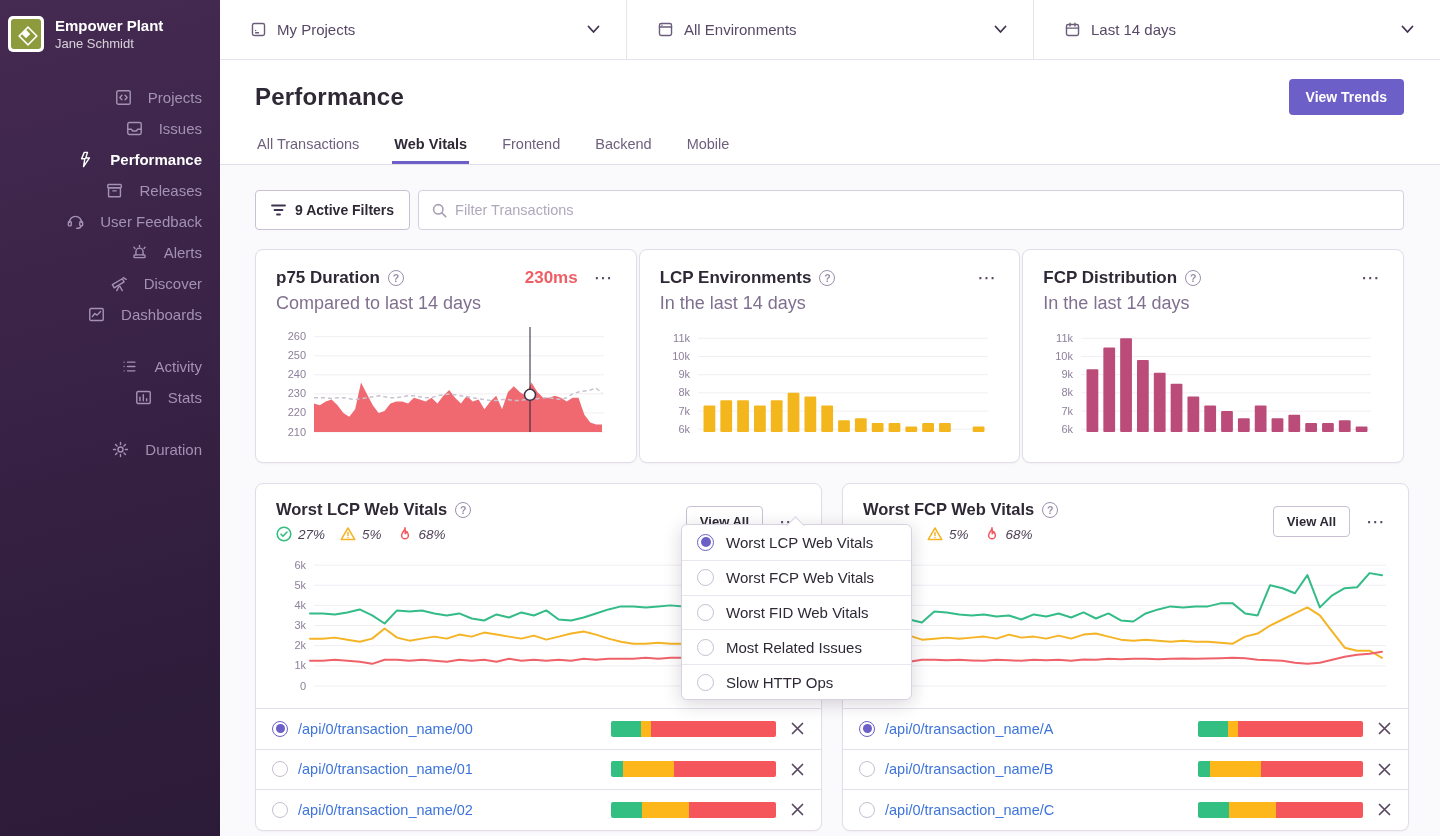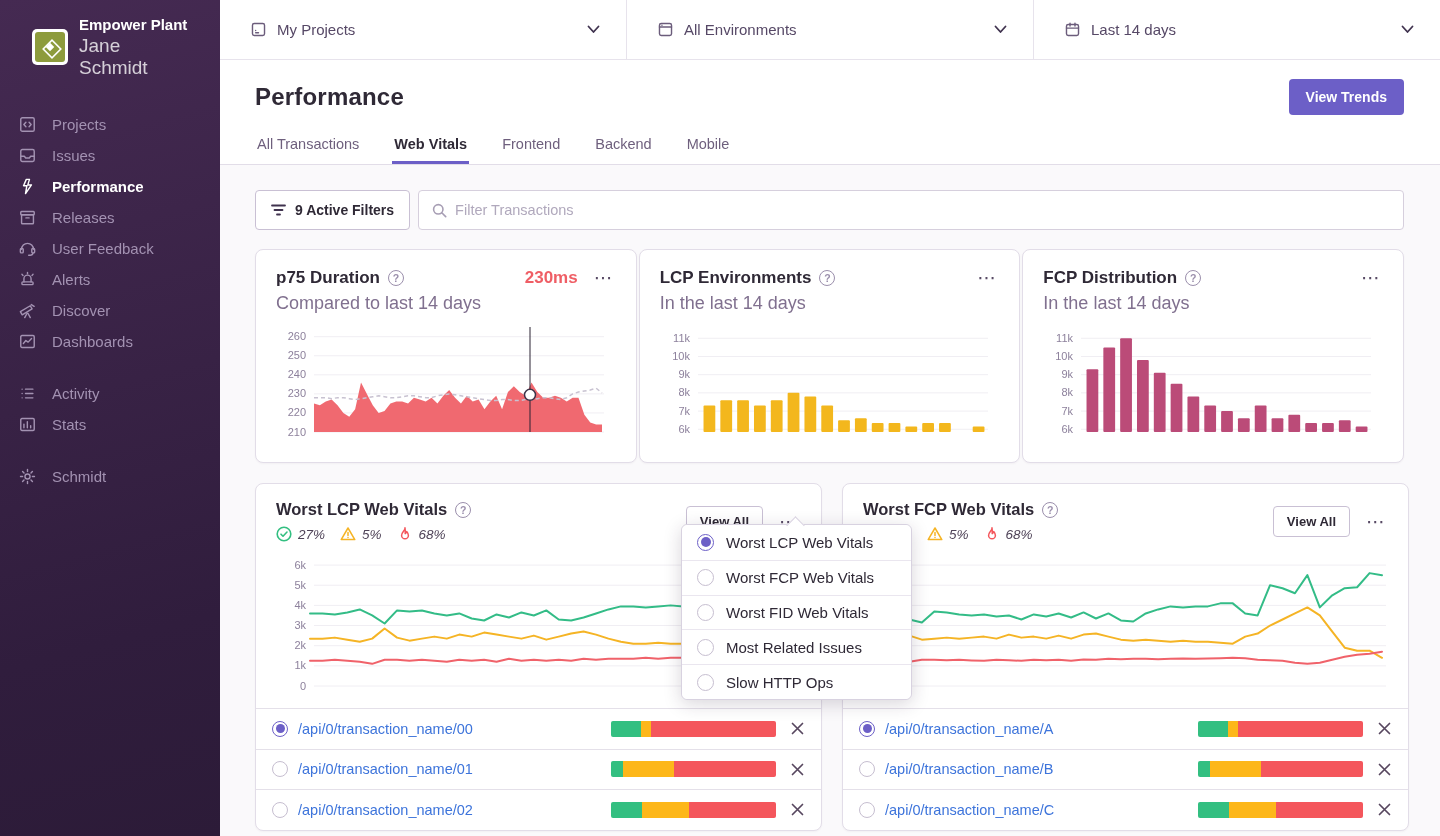--- a/index.html
+++ b/index.html
@@ -1,29 +1,29 @@
 <!DOCTYPE html>
 <html><head>
 <meta charset="utf-8">
 <style>
   * { margin:0; padding:0; box-sizing:border-box; }
   html,body { width:1440px; height:836px; overflow:hidden; font-family:"Liberation Sans","DejaVu Sans",sans-serif; background:#fff; }
   body { display:flex; }
 
   
   .sidebar { width:220px; flex:0 0 220px; height:100%; background:linear-gradient(165deg,#452a52 0%,#301d3d 75%,#2c1b38 100%); color:#a röd; padding-top:16px; }
-  .org { display:flex; align-items:center; gap:11px; padding:0 32px; }
+  .org { display:flex; align-items:center; gap:11px; padding:0 8px; }
   .logo { width:36px; height:36px; background:#fff; border-radius:5px; display:flex; align-items:center; justify-content:center; flex:0 0 36px; }
   .logo-inner { width:30px; height:30px; background:#8d9b3c; border-radius:3px; position:relative; }
   .logo-inner::before { content:""; position:absolute; left:8px; top:8px; width:14px; height:14px; border:2px solid #fff; transform:rotate(45deg) scale(.78); }
   .logo-inner::after { content:""; position:absolute; left:12px; top:12px; width:6px; height:6px; background:#fff; transform:rotate(45deg); }
   .org-name { color:#fff; font-size:15px; font-weight:700; line-height:1.25; }
-  .org-user { color:rgba(255,255,255,.78); font-size:19px; }
+  .org-user { color:rgba(255,255,255,.78); font-size:13px; }
   .nav { margin-top:30px; }
-  .nav-item { display:flex; align-items:center; gap:15px; height:31px; padding:0 18px; color:#a392b2; font-size:15px; cursor:pointer; }
+  .nav-item { display:flex; align-items:center; gap:15px; height:31px; padding:0 18px; color:#a392b2; font-size:15px; cursor:pointer;justify-content:flex-end; }
   .nav-item svg { width:19px; height:19px; flex:0 0 19px; }
   .nav-item.active { color:#fff; font-weight:600; }
   .nav-gap { height:21px; }
 
   
   .main { flex:1; display:flex; flex-direction:column; height:100%; min-width:0; }
 
   .topbar { height:60px; flex:0 0 60px; display:flex; border-bottom:1px solid #e7e3ec; background:#fff; }
   .tb-group { flex:1; display:flex; align-items:center; gap:10px; padding:0 26px 0 30px; border-right:1px solid #e7e3ec; color:#564866; font-size:15px; cursor:pointer; }
   .tb-group:last-child { border-right:none;justify-content:center; }
@@ -186,21 +186,21 @@
           <path d="M7.5 16v-4.5M11.8 16V8.5M16 16v-2.5"></path>
         </svg>
       <span>Stats</span>
     </div>
     <div class="nav-gap"></div>
     <div class="nav-item">
       <svg viewBox="0 0 24 24" fill="none" stroke="currentColor" stroke-width="1.8" stroke-linecap="round" stroke-linejoin="round">
           <circle cx="12" cy="12" r="3.2"></circle>
           <path d="M12 3.2v2.6M12 18.2v2.6M3.2 12h2.6M18.2 12h2.6M5.8 5.8l1.8 1.8M16.4 16.4l1.8 1.8M18.2 5.8l-1.8 1.8M7.6 16.4l-1.8 1.8"></path>
         </svg>
-      <span>Schmidt</span>
+      <span>Duration</span>
     </div>
   </nav>
 </aside>
 
 <div class="main">
 
   <div class="topbar">
     <div class="tb-group">
       <svg class="g" viewBox="0 0 24 24" fill="none" stroke="currentColor" stroke-width="2" stroke-linecap="round" stroke-linejoin="round">
           <rect x="3.5" y="3.5" width="17" height="17" rx="2.5"></rect>

